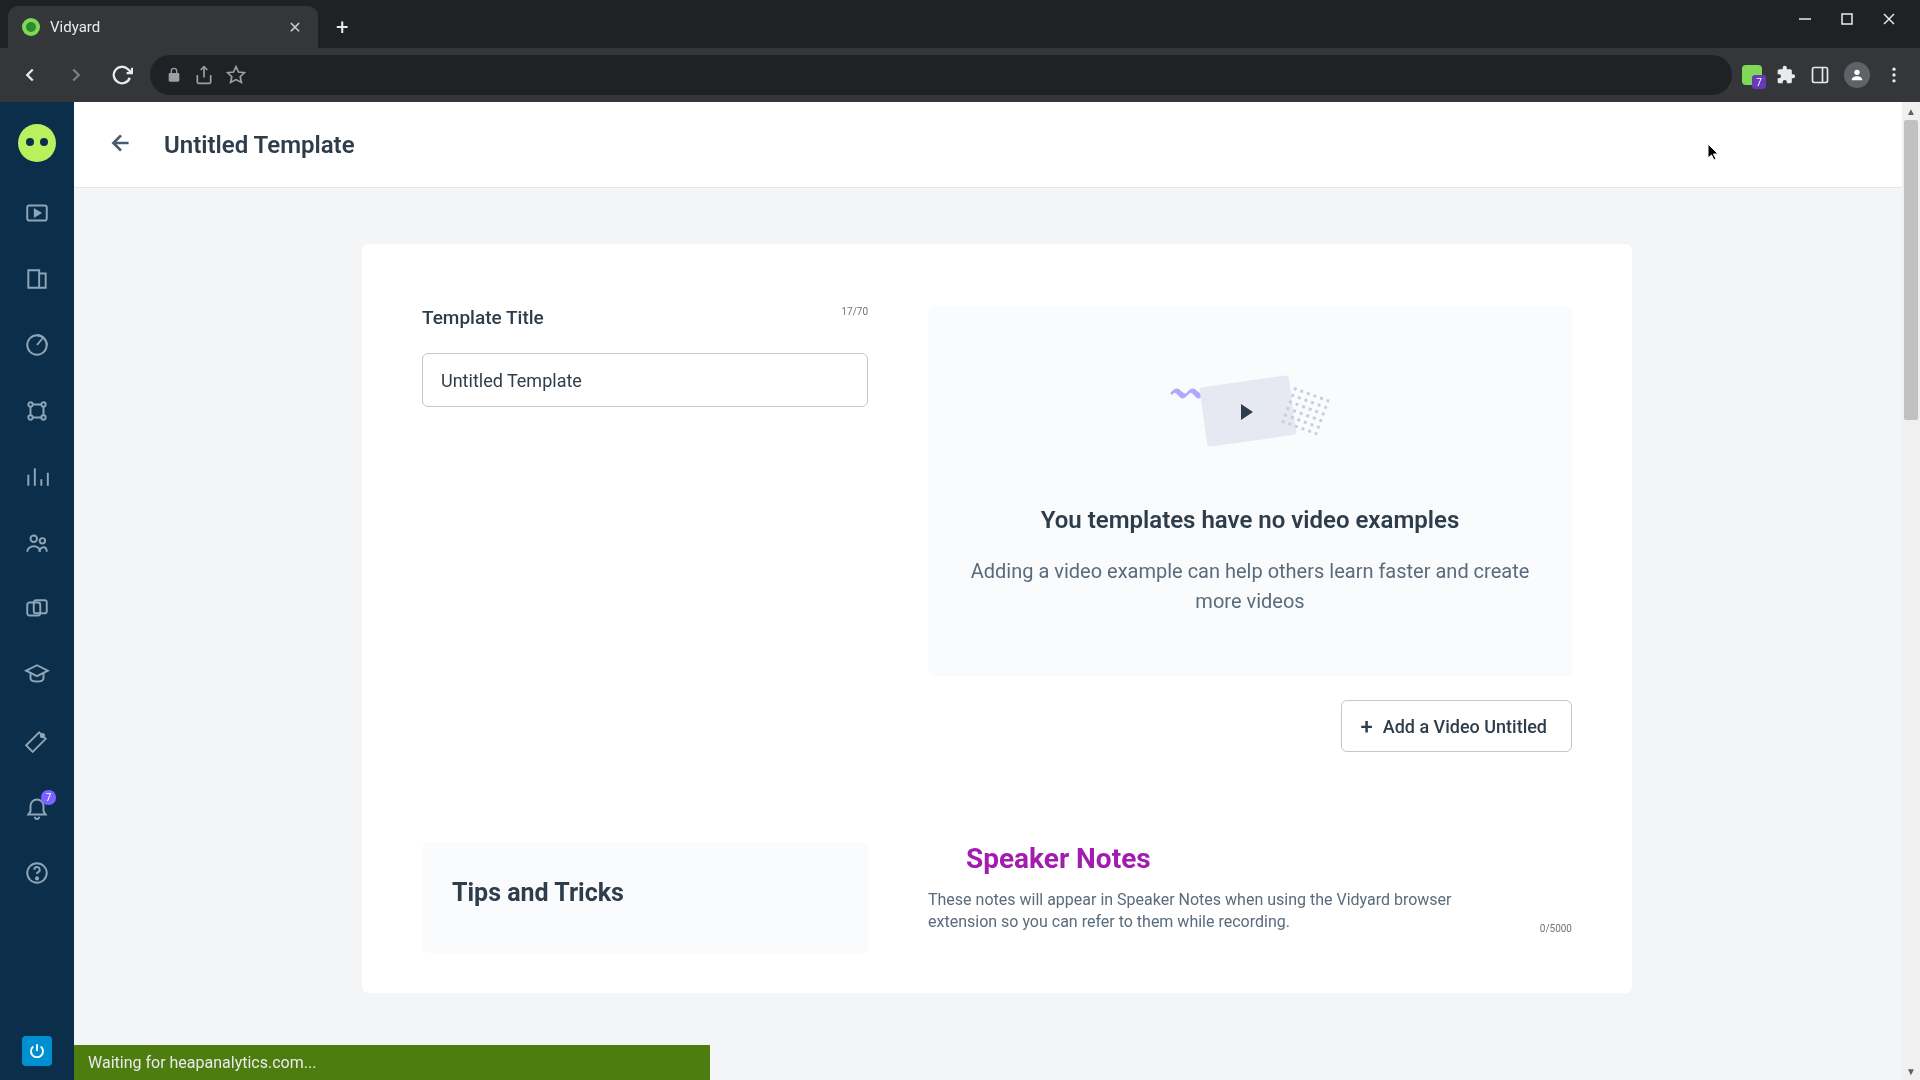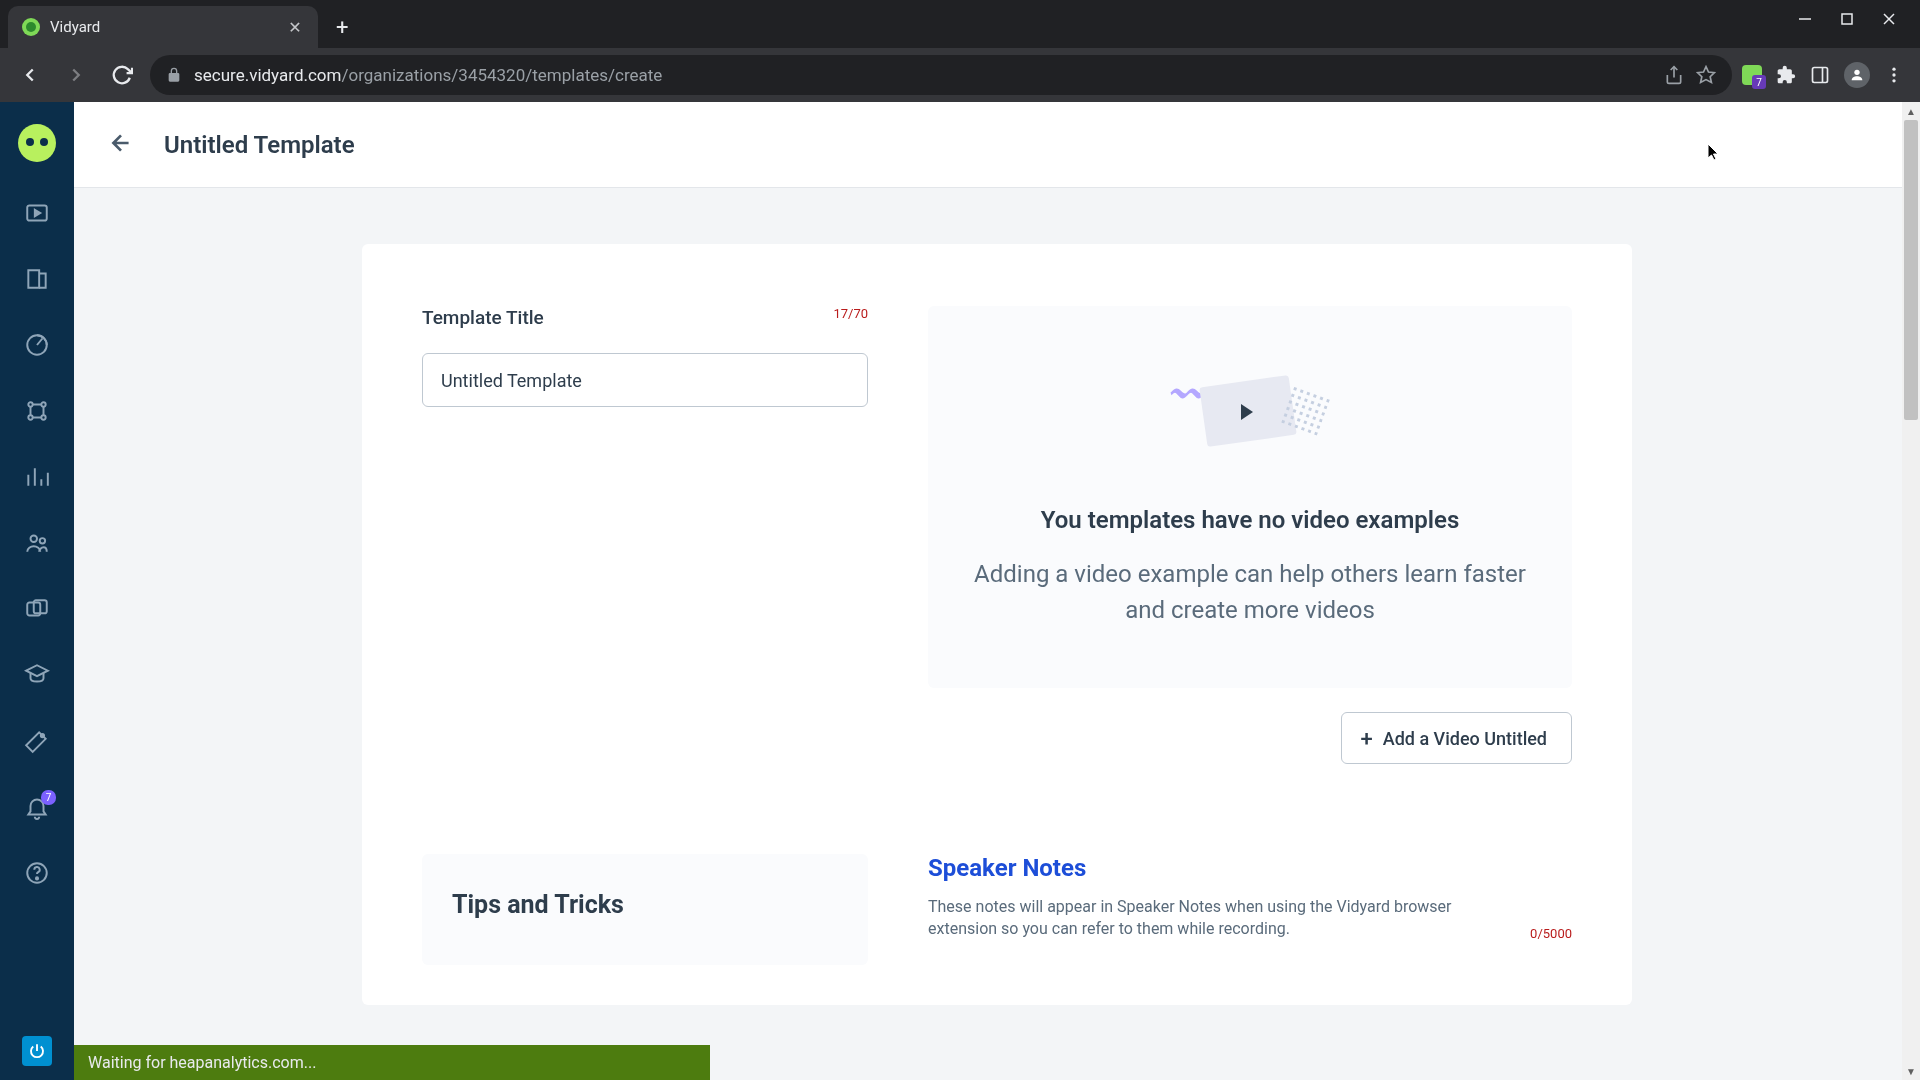--- a/index.html
+++ b/index.html
@@ -48,41 +48,41 @@
 .back-arrow { color: #4a5b6b; }
 .page-title { font-size: 24px; font-weight: 600; color: #2e3d4c; }
 
 .content-scroll { flex: 1; overflow-y: auto; padding: 56px 0 0 0; }
 .card { width: 1270px; margin: 0 auto; background: #fff; border-radius: 6px; padding: 62px 60px 40px 60px; }
 .card-grid { display: grid; grid-template-columns: 446px 1fr; gap: 60px; }
 
 .field-label { font-size: 19px; font-weight: 500; color: #2e3d4c; margin-bottom: 6px; }
 .field-sub { font-size: 16px; color: #5a6b7b; line-height: 1.4; }
 .label-row { display: flex; justify-content: space-between; align-items: flex-start; }
-.counter { font-size: 13px; color: #b91c1c; }
+.counter { font-size: 10px; color: #737373; }
 .input { width: 100%; height: 54px; border: 1px solid #bfc8d1; border-radius: 6px; padding: 0 18px; font-size: 18px; color: #2e3d4c; margin-top: 18px; }
 .textarea { width: 100%; height: 326px; border: 1px solid #bfc8d1; border-radius: 6px; padding: 14px 18px; font-size: 17px; color: #2e3d4c; margin-top: 18px; resize: none; }
 .block { margin-bottom: 44px; }
 
 .right-col { }
 .empty-state { background: #fafbfd; border-radius: 6px; padding: 50px 40px 60px 40px; text-align: center; }
 .empty-illus { width: 170px; height: 110px; margin: 0 auto 40px; position: relative; }
 .empty-illus .box { position:absolute; width:90px; height:60px; background:#e7e9f2; left:38px; top:25px; transform:rotate(-8deg); border-radius:3px; }
 .empty-illus .play { position:absolute; left:76px; top:48px; width:0; height:0; border-left:12px solid #2e3d4c; border-top:8px solid transparent; border-bottom:8px solid transparent; }
 .empty-illus .swirl { position:absolute; left:6px; top:10px; color:#b4a7ff; font-size:32px; }
 .empty-illus .dots { position:absolute; right:10px; top:34px; width:40px; height:40px; background-image: radial-gradient(#c5cfe0 1.5px, transparent 1.5px); background-size:7px 7px; transform:rotate(20deg); }
 .empty-title { font-size: 24px; font-weight: 600; color: #2e3d4c; margin-bottom: 22px; }
-.empty-desc { font-size: 24px; color: #5a6b7b; line-height: 1.5; }
+.empty-desc { font-size: 20px; color: #5a6b7b; line-height: 1.5; }
 .add-btn { float: right; margin-top: 24px; height: 52px; border: 1.5px solid #bfc8d1; border-radius: 6px; background: #fff; padding: 0 24px 0 18px; font-size: 18px; font-weight: 500; color: #2e3d4c; display: flex; align-items: center; gap: 10px; }
 .add-btn .plus { font-size: 22px; color: #2e3d4c; }
 
 .lower-row { display: grid; grid-template-columns: 446px 1fr; gap: 60px; margin-top: 90px; }
 .tips-box { background: #fafbfd; border-radius: 6px; padding: 36px 30px 20px 30px; }
 .tips-title { font-size: 25px; font-weight: 700; color: #2e3d4c; margin-bottom: 26px; }
-.speaker-title { font-size: 24px; font-weight: 700; color: #1d4ed8; margin-bottom: 14px; }
+.speaker-title { font-size: 28px; font-weight: 700; color: #a21caf; margin-bottom: 14px; margin-left: 38px; }
 .speaker-sub-row { display:flex; justify-content:space-between; align-items: flex-end; }
 
 .status-bar { position: absolute; bottom: 0; left: 0; background: #4d7c0f; color: #e8eaed; font-size: 16px; padding: 8px 14px; width: 636px; }
 
 .vscroll { position:absolute; top:0; right:0; bottom:0; width:18px; background:#f0f0f0; }
 .vscroll-arrow { height:18px; display:flex; align-items:center; justify-content:center; color:#606060; font-size:10px; }
 .vscroll-thumb { position:absolute; top:18px; left:2px; right:2px; height:300px; background:#c1c1c1; border-radius:2px; }
 
 .cursor { position:absolute; top:42px; right:200px; width:12px; height:18px; pointer-events:none; }
 .cursor svg { width:100%; height:100%; }
@@ -129,21 +129,20 @@
     <div class="nav-btn">
         <svg width="22" height="22" viewBox="0 0 24 24" fill="none" stroke="currentColor" stroke-width="2.5">
           <path d="M23 4v6h-6"></path>
           <path d="M20.49 15a9 9 0 1 1-2.12-9.36L23 10"></path>
         </svg>
       </div>
     <div class="url-box">
       <svg width="16" height="16" viewBox="0 0 24 24" fill="currentColor">
           <path d="M12 1a5 5 0 0 0-5 5v3H6a2 2 0 0 0-2 2v9a2 2 0 0 0 2 2h12a2 2 0 0 0 2-2v-9a2 2 0 0 0-2-2h-1V6a5 5 0 0 0-5-5zm-3 5a3 3 0 1 1 6 0v3H9V6z"></path>
         </svg>
-      <span class="url-text"><span class="url-host">secure.vidyard.com</span><span>/organizations/3454320/templates/create</span></span>
       <svg width="20" height="20" viewBox="0 0 24 24" fill="none" stroke="currentColor" stroke-width="2">
           <path d="M4 12v8a2 2 0 0 0 2 2h12a2 2 0 0 0 2-2v-8"></path>
           <polyline points="16 6 12 2 8 6"></polyline>
           <line x1="12" y1="2" x2="12" y2="15"></line>
         </svg>
       <svg width="20" height="20" viewBox="0 0 24 24" fill="none" stroke="currentColor" stroke-width="2">
           <polygon points="12 2 15 8.5 22 9.3 17 14 18.5 21 12 17.5 5.5 21 7 14 2 9.3 9 8.5 12 2"></polygon>
         </svg>
     </div>
     <div class="addr-right">

